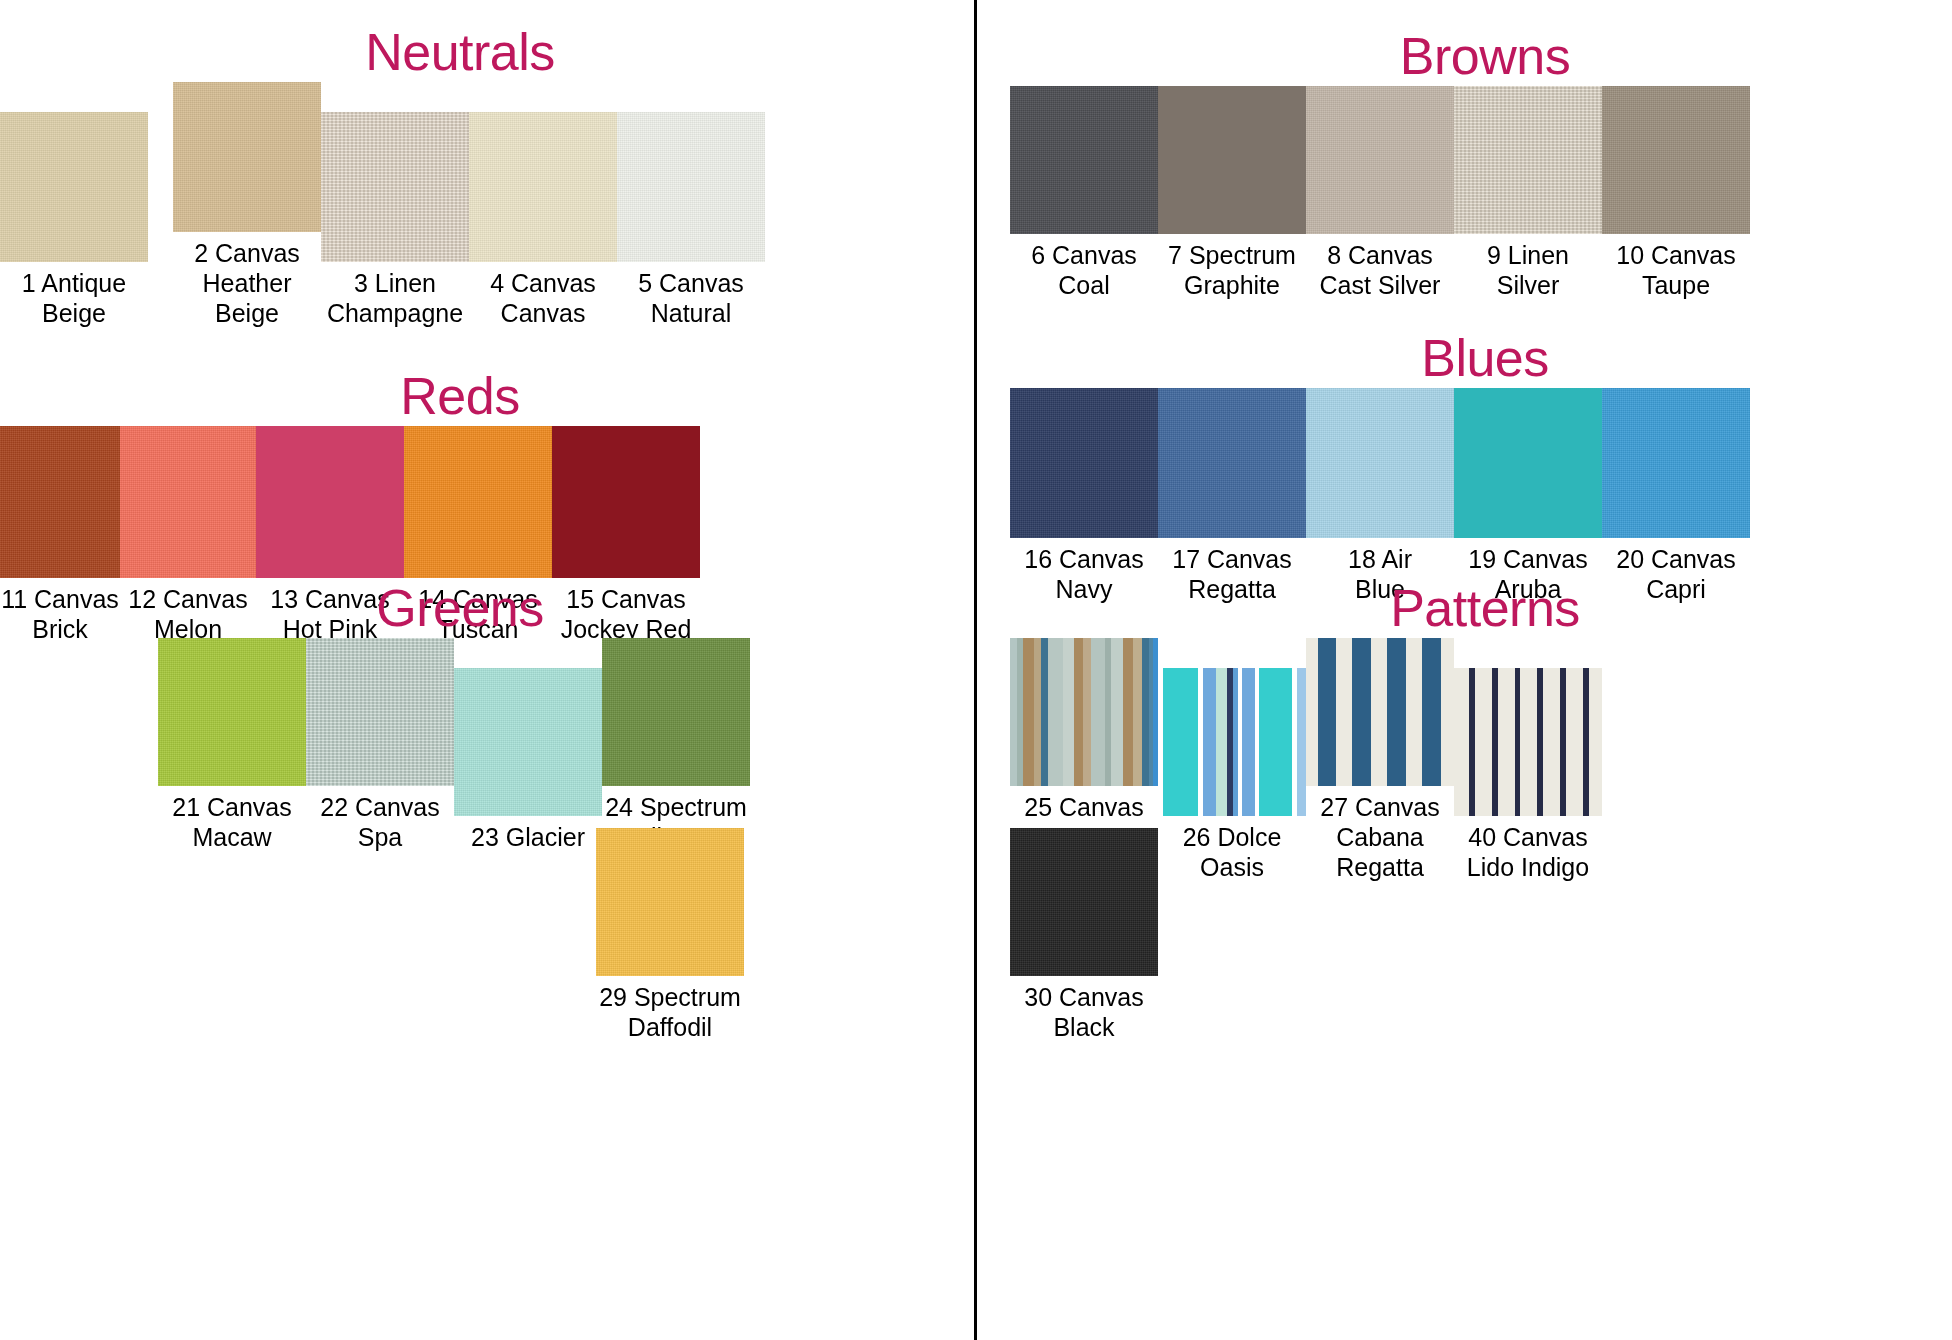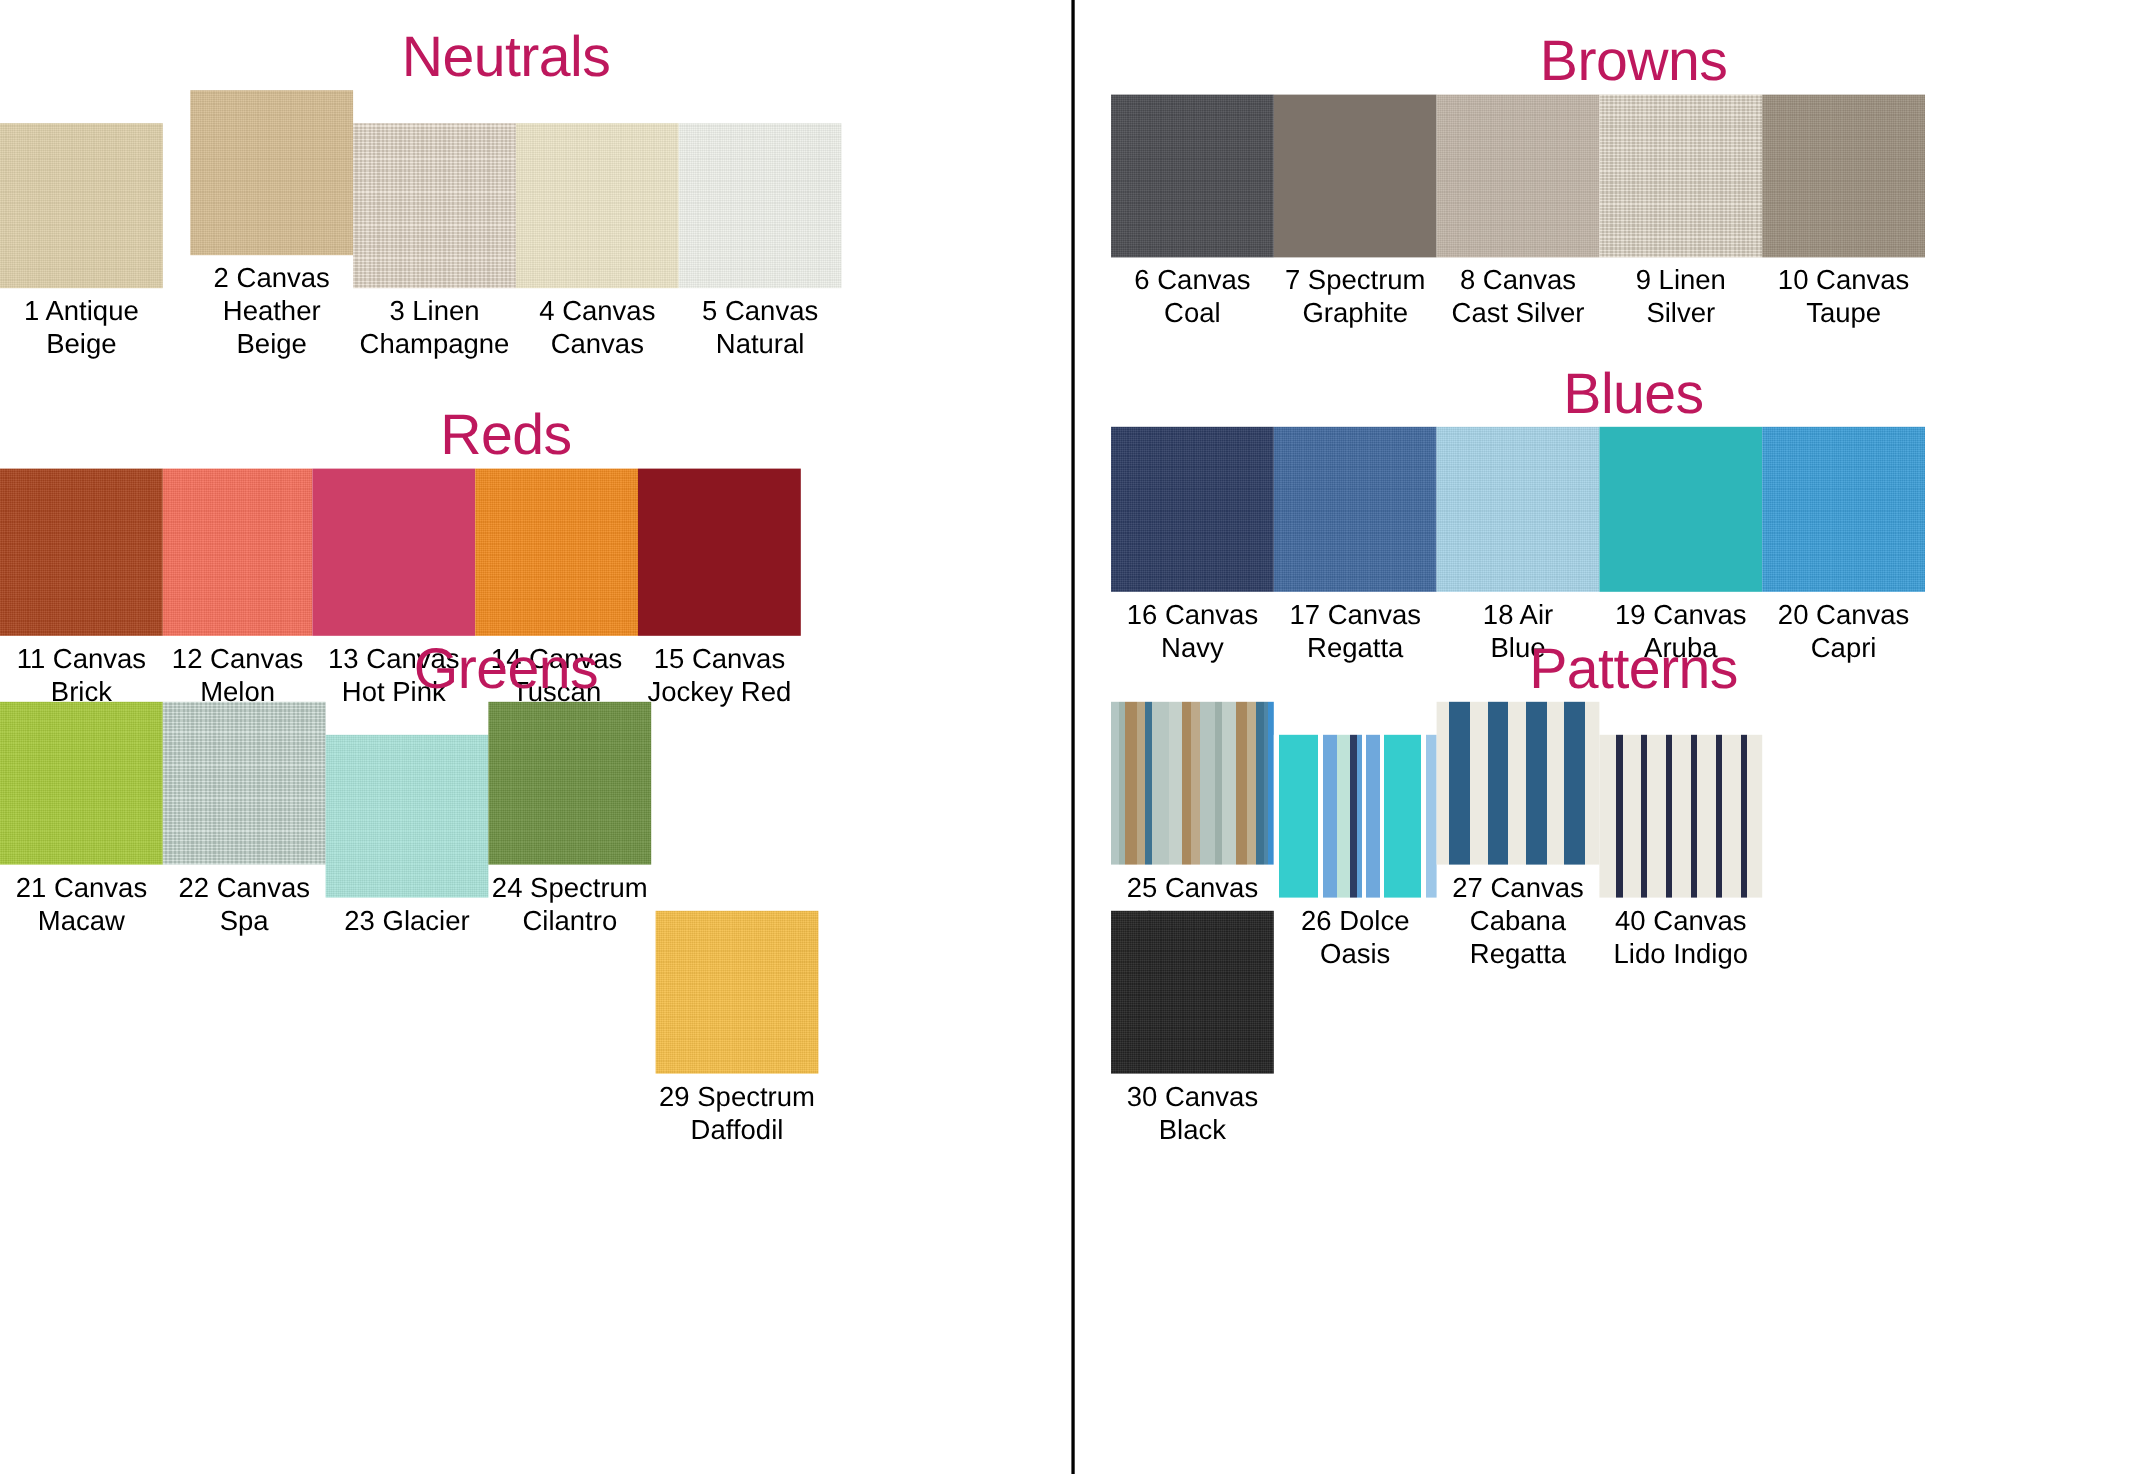--- a/index.html
+++ b/index.html
@@ -142,21 +142,21 @@
             <div class="swatch" style="height: 150px; background: rgb(238, 240, 234);"></div>
             <div class="swatch-label">5 Canvas
 Natural</div>
           </div>
         </div>
     </div>
 
     <div class="group" id="grp-reds">
       <div class="group-title">Reds</div>
       <div class="swatch-row">
-          <div class="swatch-cell" style="width: 148px;">
+          <div class="swatch-cell" style="width: 120px;">
             <div class="swatch" style="height: 152px; background: rgb(168, 68, 31);"></div>
             <div class="swatch-label">11 Canvas
 Brick</div>
           </div>
           <div class="swatch-cell" style="width: 136px;">
             <div class="swatch" style="height: 152px; background: rgb(244, 112, 92);"></div>
             <div class="swatch-label">12 Canvas
 Melon</div>
           </div>
           <div class="swatch-cell" style="width: 148px;">
@@ -172,21 +172,21 @@
           <div class="swatch-cell" style="width: 148px;">
             <div class="swatch tex-flat" style="height: 152px; background: rgb(139, 22, 32);"></div>
             <div class="swatch-label">15 Canvas
 Jockey Red</div>
           </div>
         </div>
     </div>
 
     <div class="group" id="grp-greens">
       <div class="group-title">Greens</div>
-      <div class="swatch-row" style="">
+      <div class="swatch-row" style="padding-left: 158px;">
           <div class="swatch-cell" style="width: 148px;">
             <div class="swatch" style="height: 148px; background: rgb(166, 200, 60);"></div>
             <div class="swatch-label">21 Canvas
 Macaw</div>
           </div>
           <div class="swatch-cell" style="width: 148px;">
             <div class="swatch tex-linen" style="height: 148px; background: rgb(195, 213, 205);"></div>
             <div class="swatch-label">22 Canvas
 Spa</div>
           </div>

